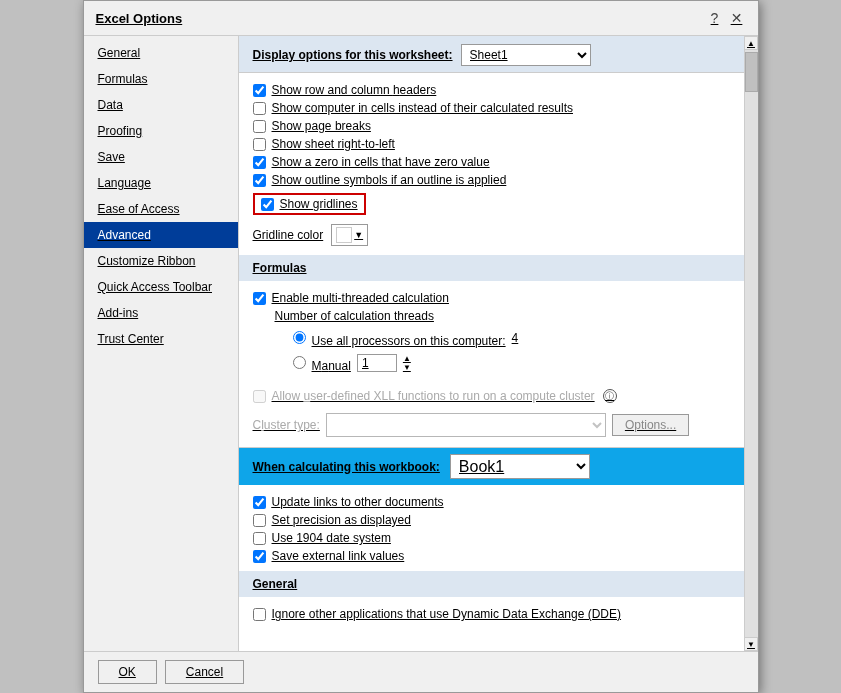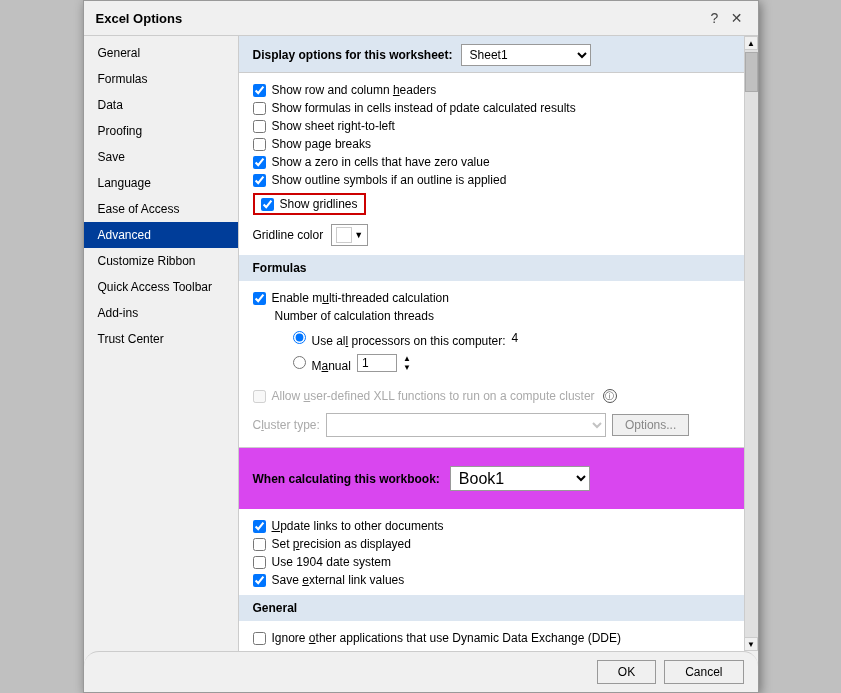--- a/index.html
+++ b/index.html
@@ -1,17 +1,17 @@
 <!DOCTYPE html>
 <html><head>
   <meta charset="utf-8">
   <style>
     * { box-sizing: border-box; margin: 0; padding: 0; }
     body { font-family: 'Segoe UI', Arial, sans-serif; font-size: 12px; background: #c0c0c0; display: flex; align-items: center; justify-content: center; height: 100vh; }
-    .dialog { width: 676px; height: 693px; background: #f0f0f0; border: 1px solid #999; box-shadow: 2px 2px 10px rgba(0,0,0,0.4); display: flex; flex-direction: column; }
+    .dialog { width: 676px; height: 693px; background: #f0f0f0; border: 1px solid #999; box-shadow: 2px 2px 10px rgba(0,0,0,0.4); display: flex; flex-direction: column; text-decoration: underline; }
     .title-bar { background: #f0f0f0; border-bottom: 1px solid #ccc; padding: 8px 12px; display: flex; align-items: center; justify-content: space-between; }
     .title-bar-left { font-size: 13px; font-weight: 600; color: #000; }
     .title-bar-right { display: flex; gap: 4px; align-items: center; }
     .title-btn { width: 18px; height: 18px; display: flex; align-items: center; justify-content: center; cursor: pointer; font-size: 14px; color: #444; background: none; border: none; }
     .dialog-body { display: flex; flex: 1; overflow: hidden; }
     .sidebar { width: 155px; background: #f0f0f0; border-right: 1px solid #ccc; padding: 4px 0; }
     .sidebar-item { padding: 6px 14px; cursor: pointer; color: #000; font-size: 12px; }
     .sidebar-item.active { background: #003d99; color: white; }
     .content { flex: 1; overflow-y: auto; padding: 0; background: #fff; }
     .section-header { background: #dce6f1; padding: 6px 14px; font-size: 12px; font-weight: 600; color: #000; }
@@ -28,21 +28,21 @@
     .threads-row { display: flex; align-items: center; gap: 6px; padding: 2px 0; margin-left: 22px; }
     .threads-label { font-size: 12px; color: #000; }
     .radio-row { display: flex; align-items: center; gap: 6px; padding: 2px 0; margin-left: 40px; }
     .radio-row label { font-size: 12px; color: #000; margin-top: 7px; }
     .spinner-input { width: 40px; border: 1px solid #999; padding: 1px 4px; font-size: 12px; }
     .cluster-row { display: flex; align-items: center; gap: 6px; padding: 4px 0; }
     .cluster-row label { font-size: 12px; color: #000; }
     .cluster-select { flex: 1; padding: 3px 4px; border: 1px solid #999; background: white; font-size: 12px; max-width: 280px; }
     .options-btn { padding: 3px 12px; border: 1px solid #999; background: #f0f0f0; font-size: 12px; cursor: pointer; color: #888; }
     .disabled-row label, .disabled-row { color: #aaa; }
-    .dialog-footer { border-top: 1px solid #ccc; padding: 8px 14px; display: flex; justify-content: flex-end; gap: 8px; background: #f0f0f0; border-radius: 15px; }
+    .dialog-footer { border-top: 1px solid #ccc; padding: 8px 14px; display: flex; gap: 8px; background: #f0f0f0; }
     .footer-btn { padding: 4px 20px; font-size: 12px; border: 1px solid #999; background: #f0f0f0; cursor: pointer; }
     .footer-btn.primary { background: #f0f0f0; font-weight: normal; }
     .info-icon { display: inline-block; width: 14px; height: 14px; border-radius: 50%; border: 1px solid #555; color: #555; font-size: 9px; text-align: center; line-height: 12px; margin-left: 2px; }
     .scrollbar { width: 14px; background: #f0f0f0; display: flex; flex-direction: column; align-items: center; border-left: 1px solid #ccc; }
     .scrollbar-btn { width: 14px; height: 14px; display: flex; align-items: center; justify-content: center; font-size: 8px; cursor: pointer; border: 1px solid #ccc; background: #f0f0f0; }
     .scrollbar-track { flex: 1; width: 100%; background: #e0e0e0; position: relative; }
     .scrollbar-thumb { width: 100%; height: 40px; background: #c0c0c0; border: 1px solid #aaa; position: absolute; top: 2px; }
     .underlined { text-decoration: underline; }
   </style>
 </head>
@@ -84,29 +84,29 @@
         </select>
       </div>
 
       <div class="section-content">
         <div class="option-row">
           <input type="checkbox" id="cb-row-col" checked="" style="">
           <label for="cb-row-col">Show row and column <span class="underlined">h</span>eaders</label>
         </div>
         <div class="option-row">
           <input type="checkbox" id="cb-formulas" style="">
-          <label for="cb-formulas">Show formulas in cells instead of pdate calculated results</label>
+          <label for="cb-formulas">Show computer in cells instead of their calculated results</label>
+        </div>
+        <div class="option-row">
+          <input type="checkbox" id="cb-pagebreaks" style="">
+          <label for="cb-pagebreaks">Show page breaks</label>
         </div>
         <div class="option-row">
           <input type="checkbox" id="cb-rtl" style="">
           <label for="cb-rtl">Show sheet right-to-left</label>
-        </div>
-        <div class="option-row">
-          <input type="checkbox" id="cb-pagebreaks" style="">
-          <label for="cb-pagebreaks">Show page breaks</label>
         </div>
         <div class="option-row">
           <input type="checkbox" id="cb-zero" checked="" style="">
           <label for="cb-zero">Show a zero in cells that have zero value</label>
         </div>
         <div class="option-row">
           <input type="checkbox" id="cb-outline" checked="" style="">
           <label for="cb-outline">Show outline symbols if an outline is applied</label>
         </div>
 
@@ -159,21 +159,21 @@
         </div>
         <div class="cluster-row" style="margin-top:4px; align-items:center;">
           <label style="color:#aaa;">C<span class="underlined">l</span>uster type:</label>
           <select class="cluster-select" disabled="" style="color:#aaa;">
             <option></option>
           </select>
           <button class="options-btn" disabled="">Options...</button>
         </div>
       </div>
 
-      <div style="background:#d946ef; padding: 18px 14px; font-size:12px; font-weight:600; color:#000; display:flex; align-items:center; gap:10px; border-top:1px solid #ccc;">
+      <div style="background:#0ea5e9; padding: 6px 14px; font-size:12px; font-weight:600; color:#000; display:flex; align-items:center; gap:10px; border-top:1px solid #ccc;">
         <span>When calculating this workbook:</span>
         <select style="padding:2px 4px; font-size:16px; border:1px solid #999; background:white; min-width:140px;">
           <option>Book1</option>
         </select>
       </div>
       <div class="section-content">
         <div class="option-row">
           <input type="checkbox" id="cb-update-links" checked="" style="">
           <label for="cb-update-links"><span class="underlined">U</span>pdate links to other documents</label>
         </div>

